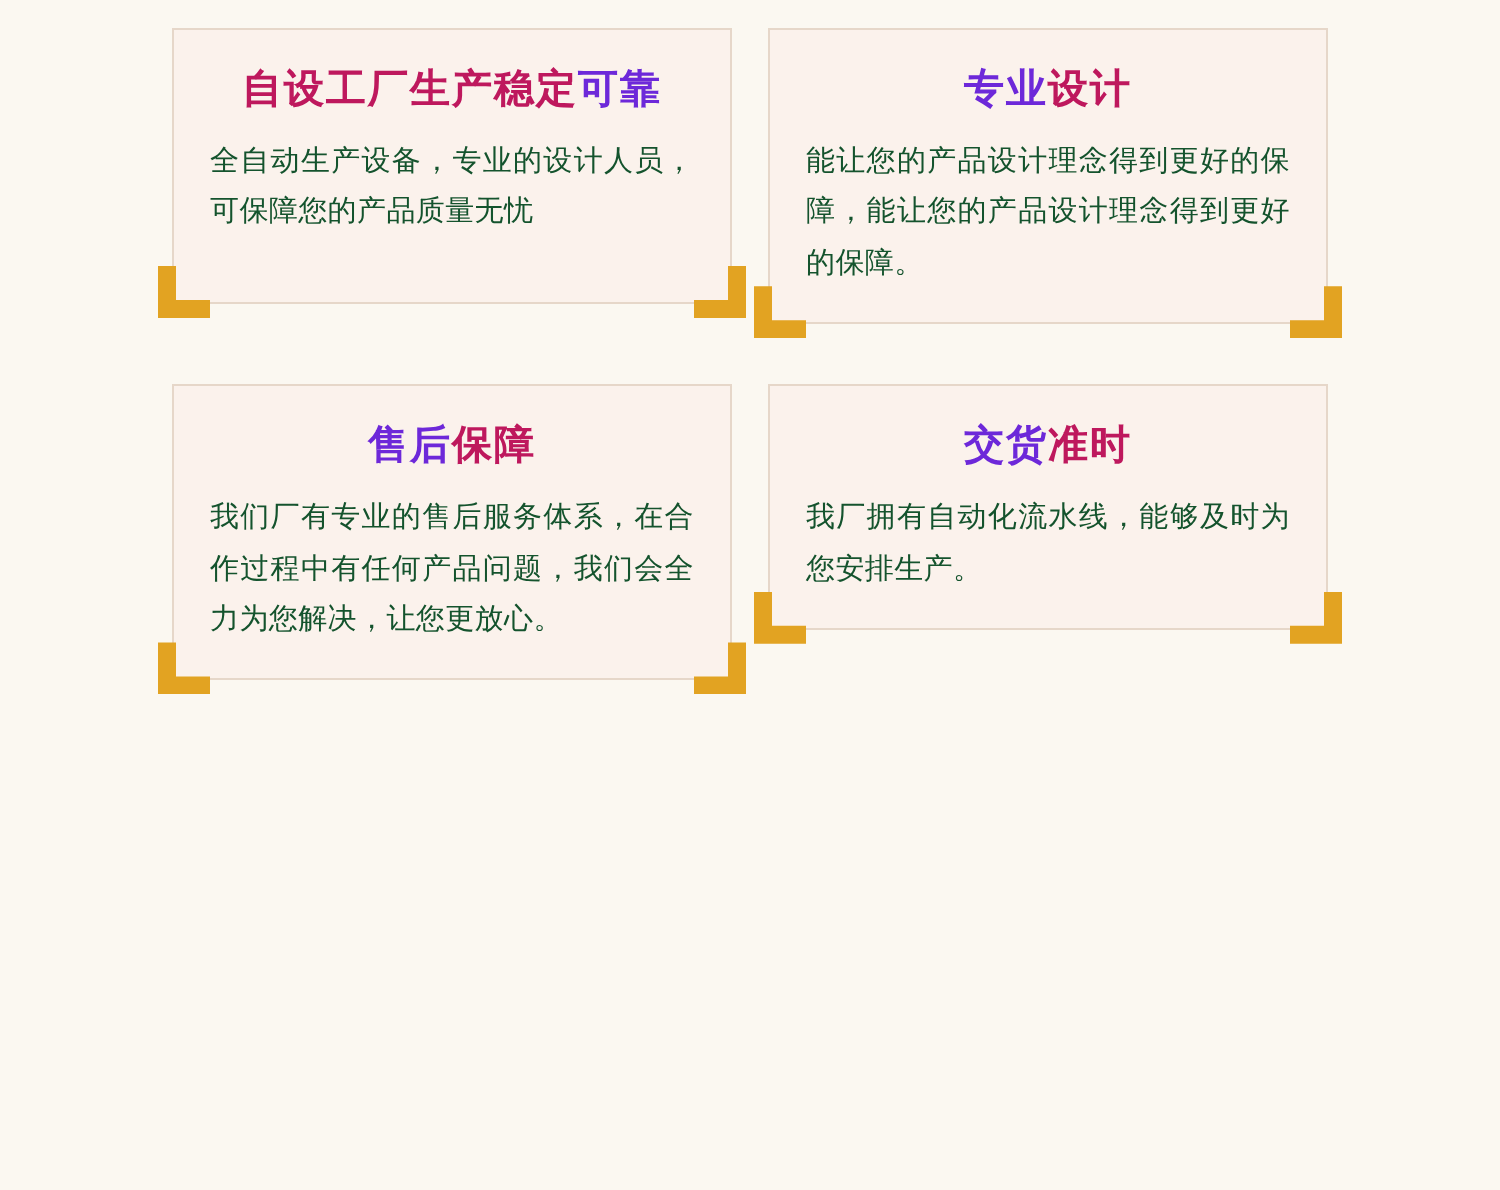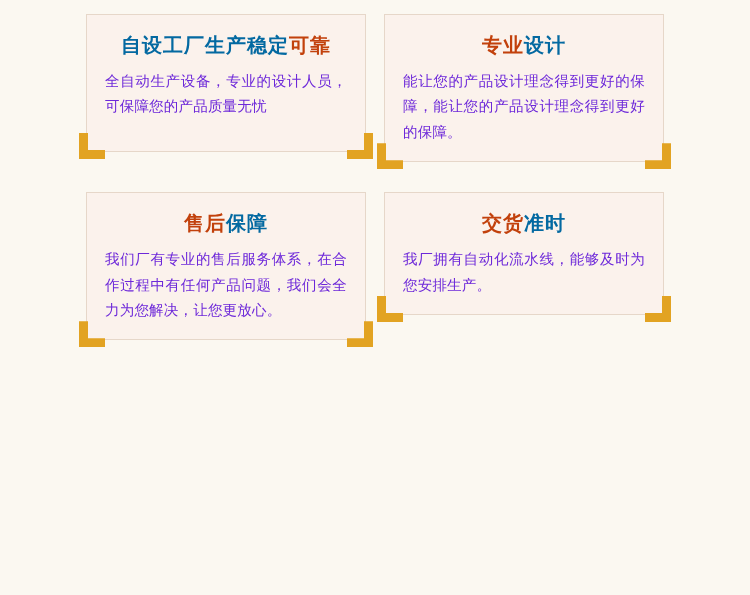--- a/index.html
+++ b/index.html
@@ -63,26 +63,26 @@
   }
   .title {
     text-align: center;
     font-size: 20px;
     font-weight: bold;
     letter-spacing: 1px;
     margin: 2px 0 12px 0;
     line-height: 1.2;
     color: #222222;
   }
-  .title .red { color: #c2410c; }
-  .title .dark { color: #0369a1; }
+  .title .red { color: #6d28d9; }
+  .title .dark { color: #be185d; }
   .body-text {
     font-size: 14.5px;
     line-height: 1.75;
-    color: #6d28d9;
+    color: #14532d;
     text-align: justify;
     text-justify: inter-ideograph;
     letter-spacing: 0.2px;
   }
 </style>
 </head>
 <body>
 
 <div class="page">
   <div class="grid">

